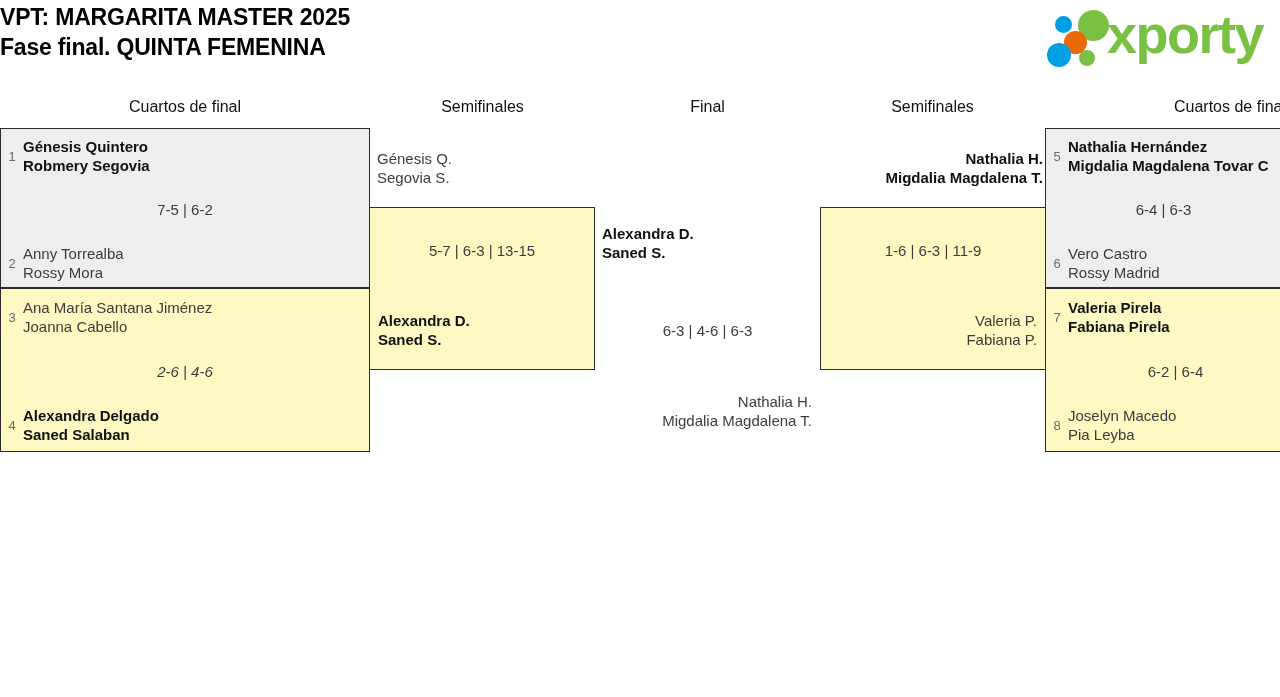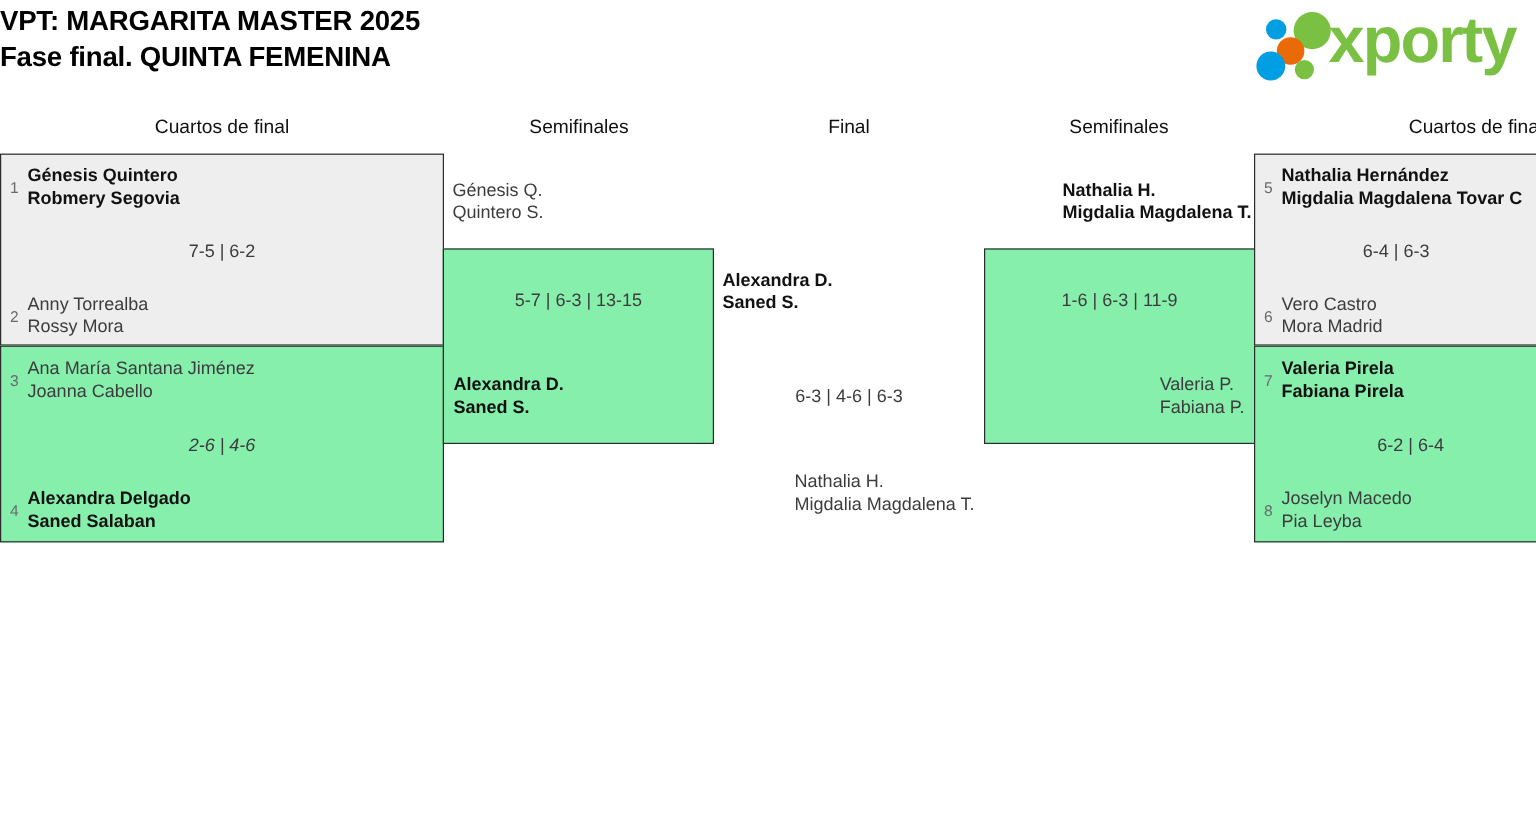--- a/index.html
+++ b/index.html
@@ -76,21 +76,21 @@
     color: #111111;
     text-align: center;
     white-space: nowrap;
   }
 
   
   .match-box {
     position: absolute;
     box-sizing: border-box;
     border: 1px solid #2b2b2b;
-    background: #86efac;
+    background: #fef9c3;
   }
   .match-box.shaded { background: #eeeeee; }
 
   
   .player {
     position: absolute;
     display: flex;
     align-items: center;
     white-space: nowrap;
   }
@@ -102,21 +102,21 @@
     color: #6a6a6a;
     width: 22px;
     text-align: center;
     flex: 0 0 22px;
   }
   .names {
     font-size: 15px;
     line-height: 19px;
     color: #3c3c3c;
   }
-  .player.side-right .names { text-align: left; }
+  .player.side-right .names { text-align: right; }
   .names.winner {
     font-weight: 700;
     color: #111111;
   }
 
   
   .score {
     position: absolute;
     font-size: 15px;
     line-height: 19px;
@@ -181,21 +181,21 @@
     <span class="names winner">
       <span>Alexandra Delgado</span><br>
       <span>Saned Salaban</span>
     </span>
   </div>
 </div>
 
 <div class="player side-left" style="left:377px; top:149px;">
   <span class="names">
     <span>Génesis Q.</span><br>
-    <span>Quintero S.</span>
+    <span>Segovia S.</span>
   </span>
 </div>
 
 <div class="match-box" style="left:369px; top:207px; width:226px; height:163px;">
   <div class="score" style="left:0px; top:33px; width:100%; text-align:center;">5-7 | 6-3 | 13-15</div>
   <div class="player side-left" style="left:8px; top:103px;">
     <span class="names winner">
       <span>Alexandra D.</span><br>
       <span>Saned S.</span>
     </span>
@@ -241,21 +241,21 @@
     <span class="names winner">
       <span>Nathalia Hernández</span><br>
       <span>Migdalia Magdalena Tovar C</span>
     </span>
   </div>
   <div class="score" style="left:0px; top:71px; width:235px; text-align:center;">6-4 | 6-3</div>
   <div class="player side-left" style="left:0px; top:115px; width:100%;">
     <span class="seed">6</span>
     <span class="names">
       <span>Vero Castro</span><br>
-      <span>Mora Madrid</span>
+      <span>Rossy Madrid</span>
     </span>
   </div>
 </div>
 
 <div class="match-box" style="left:1045px; top:288px; width:370px; height:164px;">
   <div class="player side-left" style="left:0px; top:9px; width:100%;">
     <span class="seed">7</span>
     <span class="names winner">
       <span>Valeria Pirela</span><br>
       <span>Fabiana Pirela</span>

